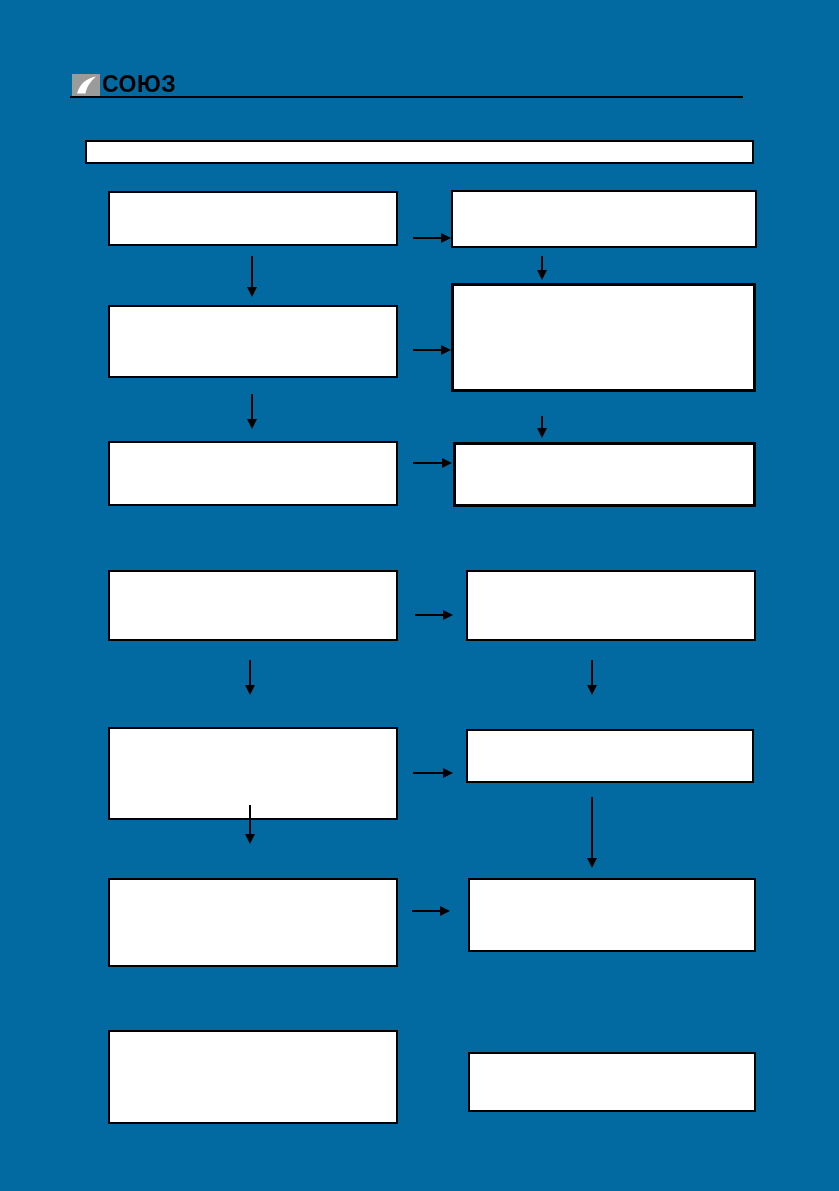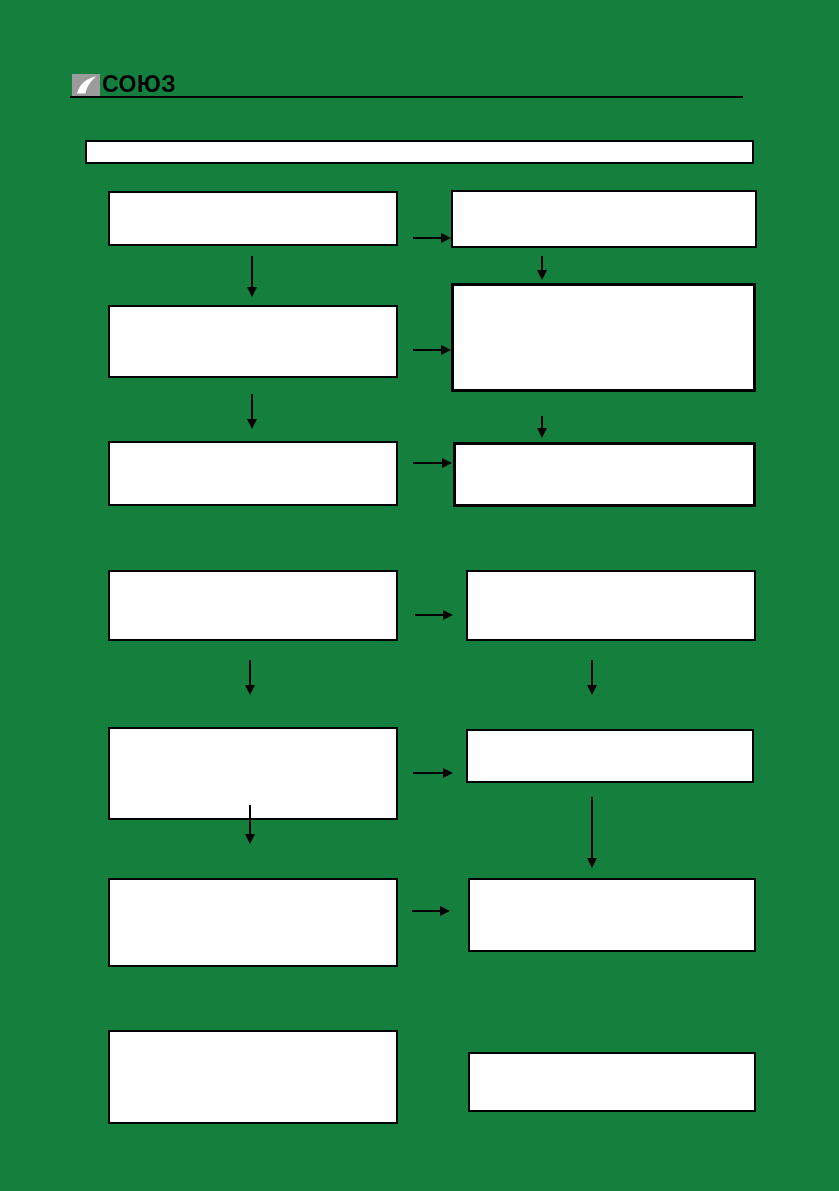--- a/index.html
+++ b/index.html
@@ -1,20 +1,20 @@
 <!DOCTYPE html>
 <html><head>
 <meta charset="utf-8">
 <style>
   html, body { margin: 0; padding: 0; background: #ffffff; }
   .page {
     position: relative;
     width: 839px;
     height: 1191px;
-    background: #15803d;
+    background: #0369a1;
     font-family: "Liberation Sans", sans-serif;
     overflow: hidden;
   }
 
   
   .logo-icon {
     position: absolute;
     left: 72px; top: 74px;
     width: 28px; height: 22px;
   }

